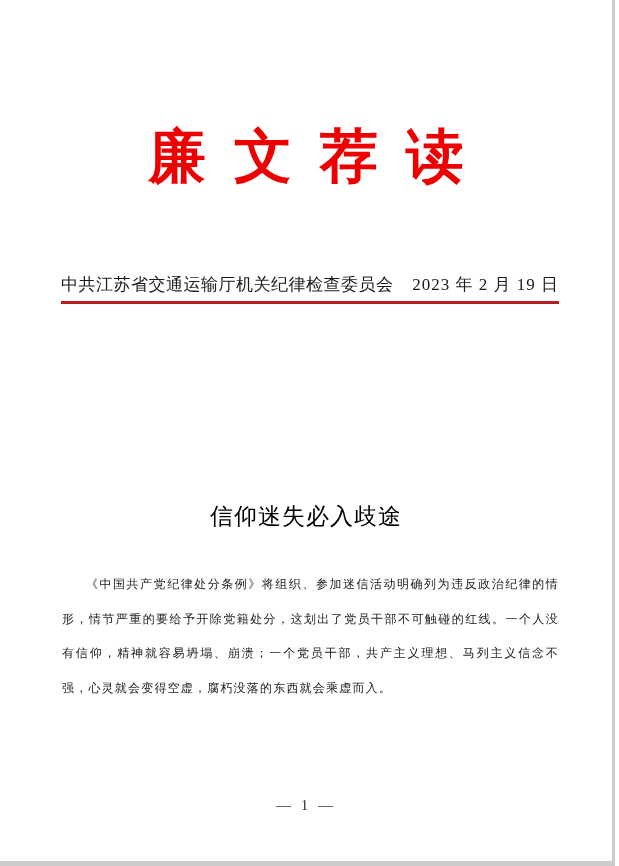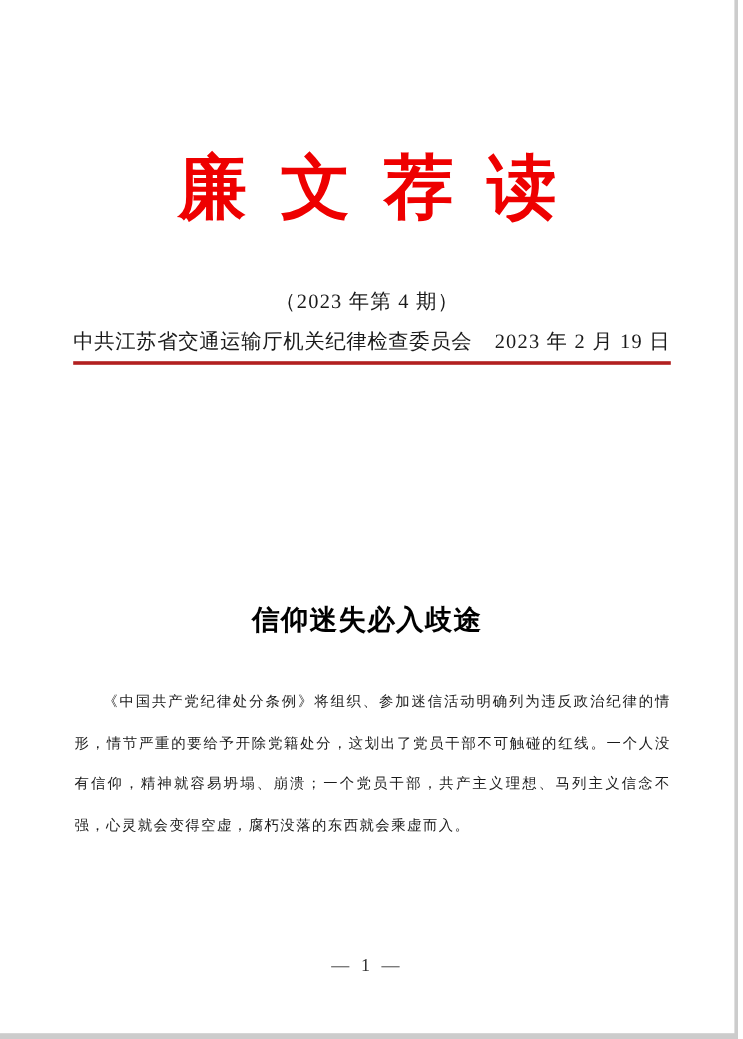--- a/index.html
+++ b/index.html
@@ -69,21 +69,21 @@
     text-indent: 2em;
     text-align: justify;
     letter-spacing: 0.8px;
   }
   
   .article-title {
     position: absolute; top: 501px; left: 0;
     width: 612px;
     text-align: center;
     font-size: 23px;
-    font-weight: bold;
+    font-weight: normal;
     color: #000000;
     letter-spacing: 1px;
   }
   .article-body {
     position: absolute; top: 567px; left: 62px;
     width: 497px;
     font-size: 12px;
     line-height: 34.5px;
     text-indent: 2em;
     text-align: justify;
@@ -99,21 +99,20 @@
     letter-spacing: 3px;
   }
 </style>
 </head>
 <body>
 
 <div class="page">
 
   <h1 class="doc-title">廉文荐读</h1>
 
-  <div class="issue-line">（2023 年第 4 期）</div>
 
   <div class="masthead-row">
     <span class="publisher">中共江苏省交通运输厅机关纪律检查委员会</span>
     <span class="date">2023 年 2 月 19 日</span>
   </div>
 
 
   <h2 class="article-title">信仰迷失必入歧途</h2>
 
   <p class="article-body">《中国共产党纪律处分条例》将组织、参加迷信活动明确列为违反政治纪律的情形，情节严重的要给予开除党籍处分，这划出了党员干部不可触碰的红线。一个人没有信仰，精神就容易坍塌、崩溃；一个党员干部，共产主义理想、马列主义信念不强，心灵就会变得空虚，腐朽没落的东西就会乘虚而入。</p>

